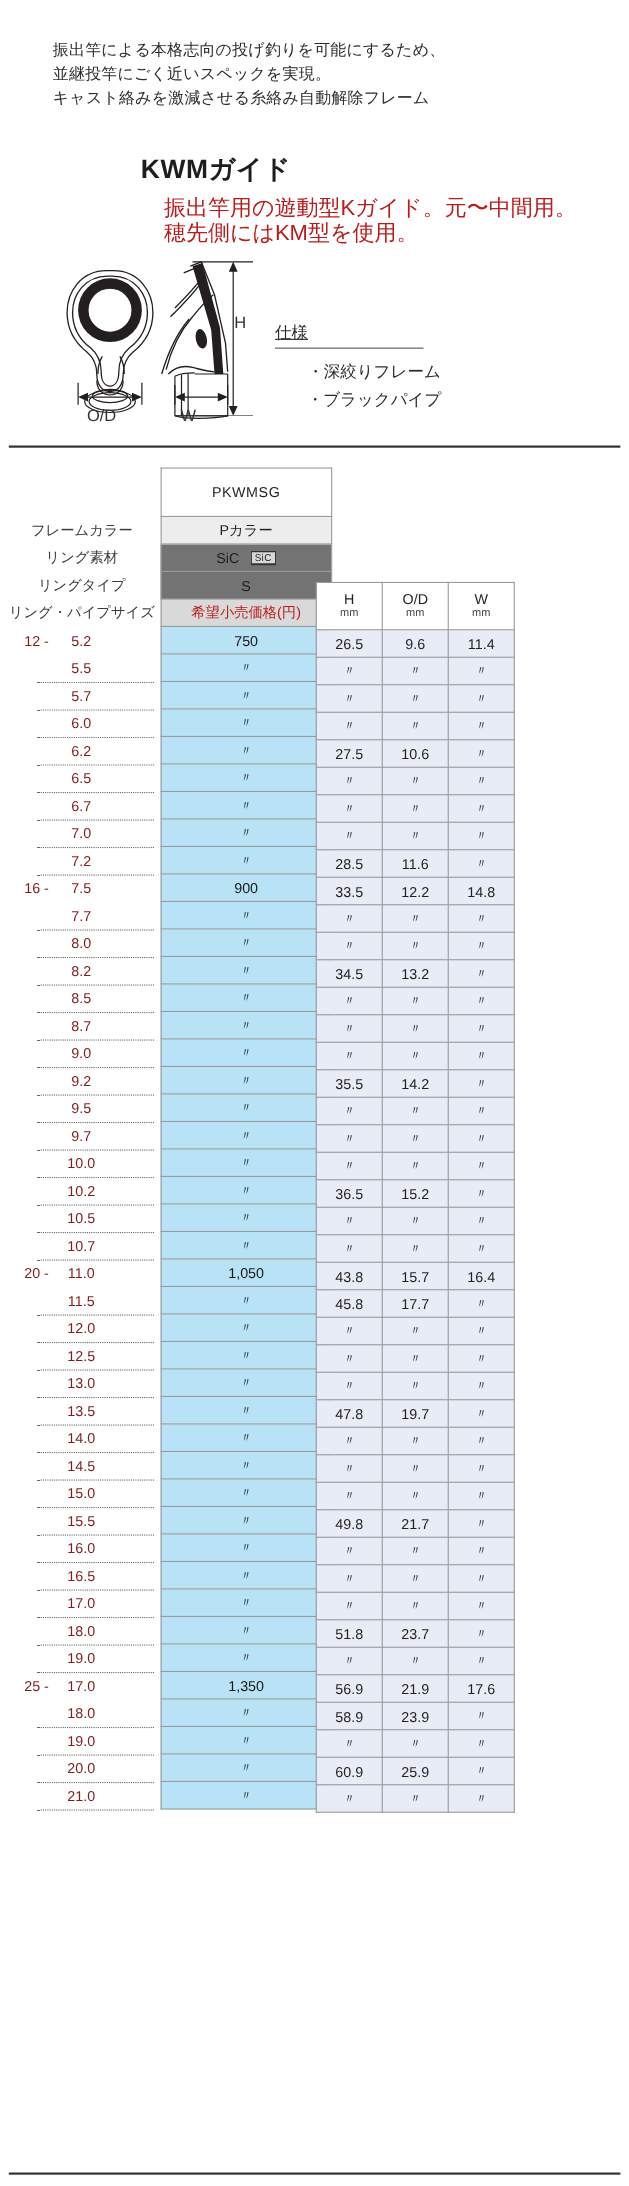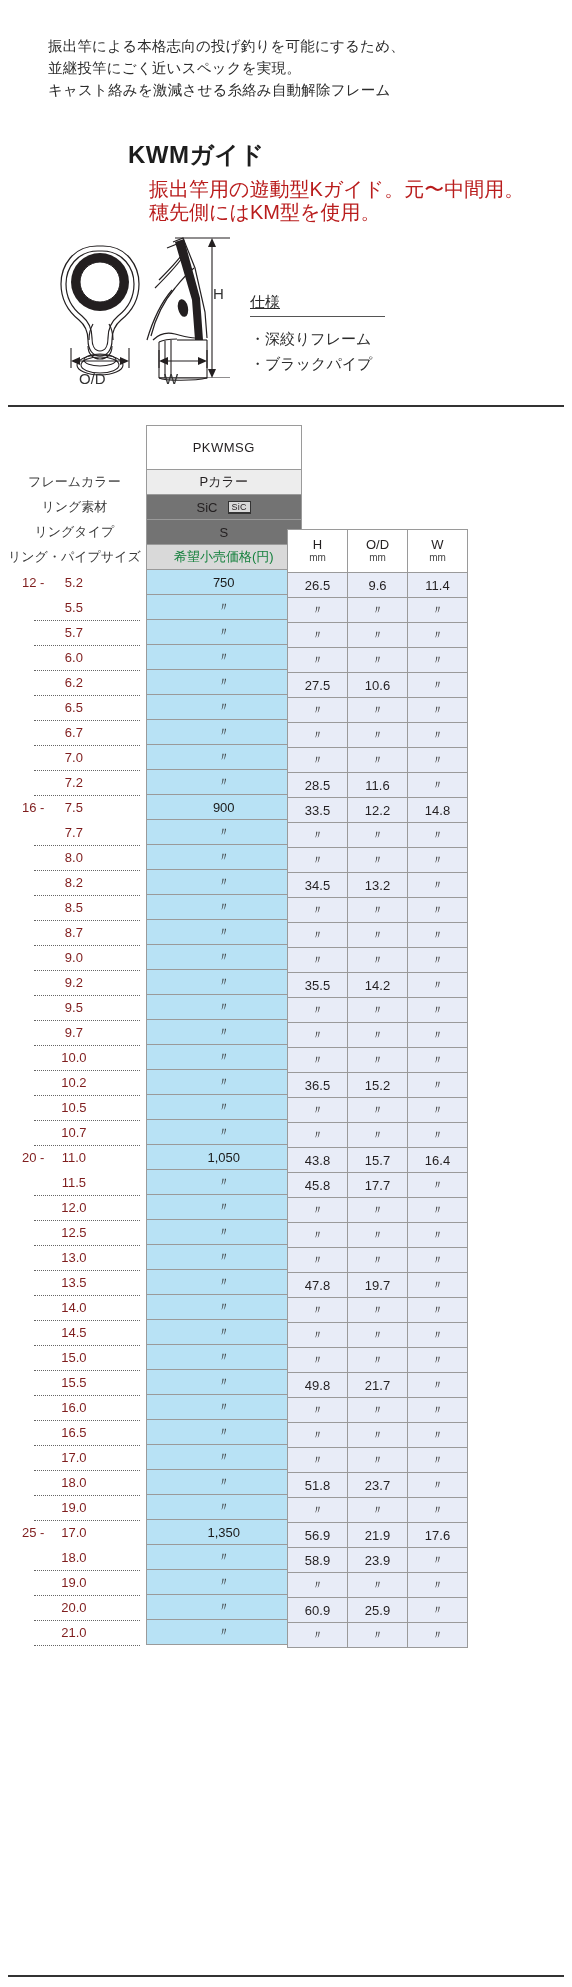--- a/index.html
+++ b/index.html
@@ -38,21 +38,21 @@
   .diagram svg { display:block; }
 
   .dim-h { position:absolute; left:213px; top:285px; font-size:15px; color:#333; }
   .dim-od { position:absolute; left:79px; top:370px; font-size:15px; color:#333; }
   .dim-w { position:absolute; left:164px; top:370px; font-size:15px; color:#333; }
 
   
   .spec-wrap { position:absolute; left:250px; top:293px; width:180px; }
   .spec-title { font-size:15px; color:#2b2b2b; padding-bottom:4px;text-decoration:underline; }
   .spec-rule { border-bottom:1px solid #555; width:135px; margin-bottom:9px; }
-  .spec-item { font-size:15px; color:#2b2b2b; line-height:25px; }
+  .spec-item { font-size:15px; color:#2b2b2b; line-height:25px;text-align:center; }
 
   
   .table-area { position:absolute; left:8px; top:425px; width:556px; }
 
   table { border-collapse: collapse; }
 
   
   .main-tbl { position:absolute; left:0; top:0; }
   .main-tbl td, .main-tbl th {
     border:1px solid #9a9a9a;
@@ -66,21 +66,21 @@
     text-align:right; padding-right:5px !important;
     width:118px; white-space:nowrap;
   }
   .code-cell {
     width:155px; height:44px !important;
     font-size:20px; letter-spacing:.5px;
     background:#fff;
   }
   .attr-cell { width:155px; background:#ededed; font-size:14px; }
   .attr-cell.white { background:#737373;margin-top:44px; }
-  .price-head { width:155px; background:#d9d9d9; font-size:10.5px; color:#15803d; }
+  .price-head { width:155px; background:#d9d9d9; font-size:10.5px; color:#b91c1c; }
 
   
   .size-col {
     width:118px; border:none !important;
     text-align:right; padding-right:6px !important;
     font-size:14px; color:#7f1d1d;
     position:relative;
   }
   .size-col .dots {
     position:absolute; left:26px; right:6px; bottom:-1px;

